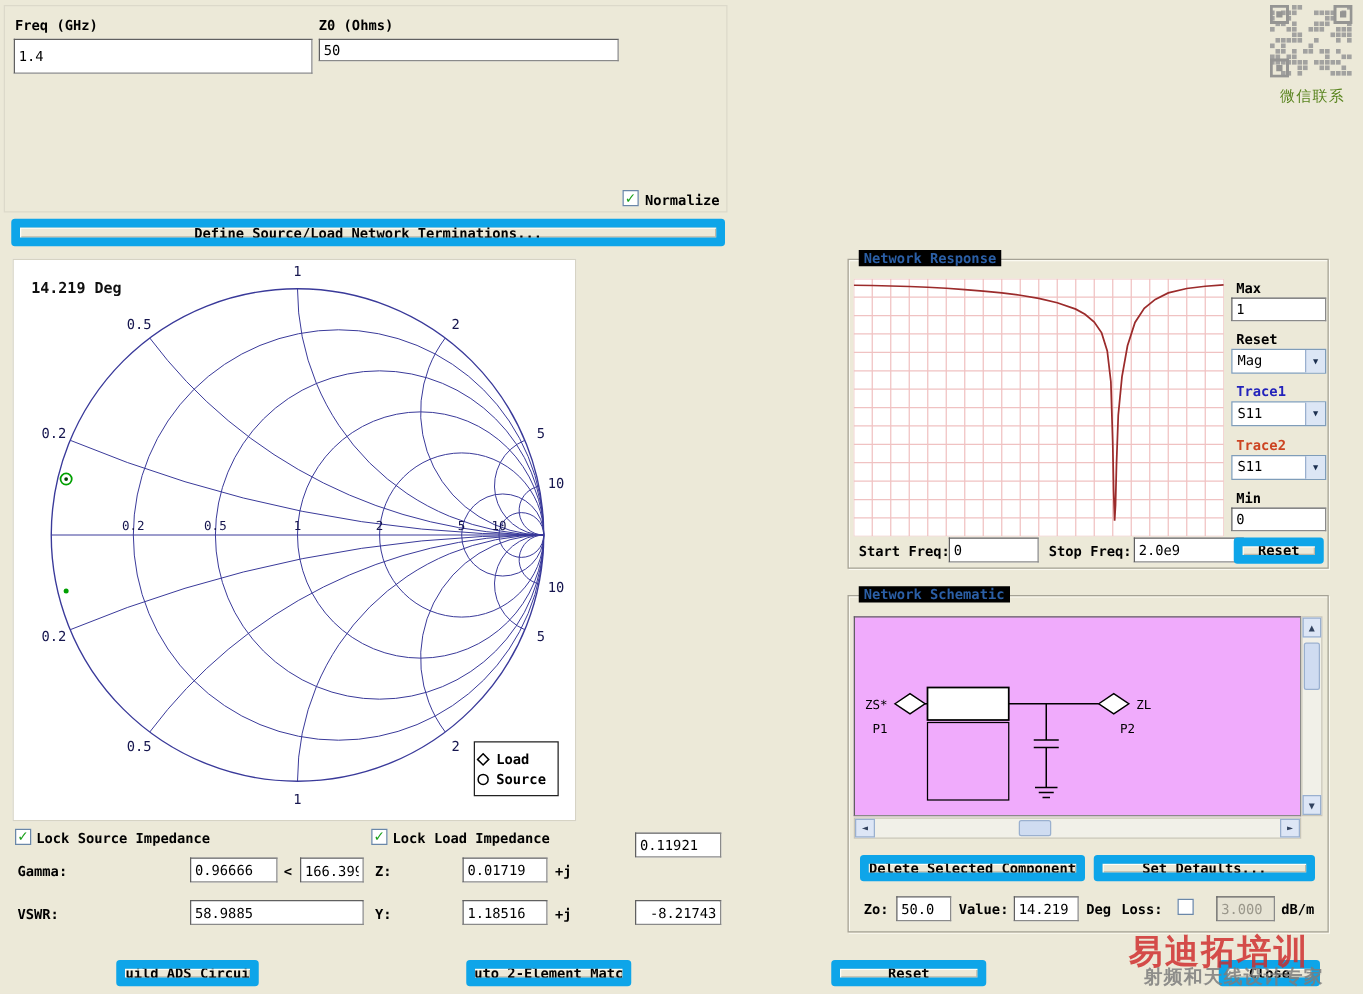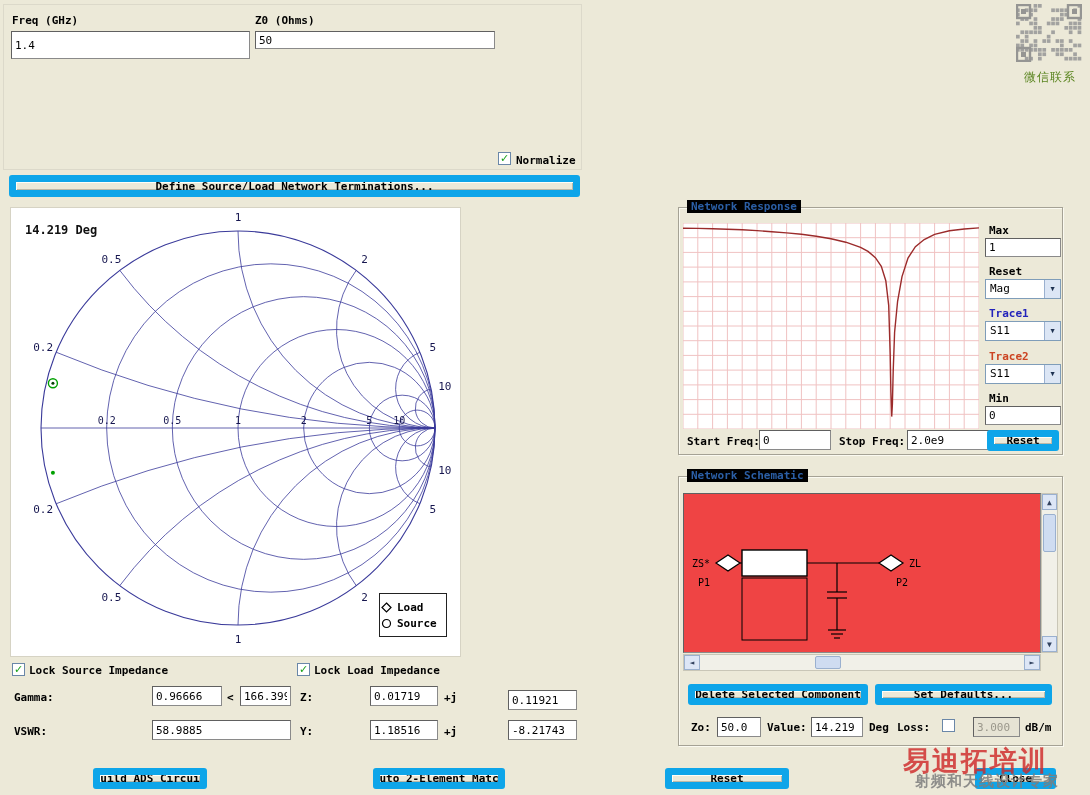--- a/index.html
+++ b/index.html
@@ -26,21 +26,21 @@
          font:11px "DejaVu Sans Mono",monospace;}
   .combo .txt{flex:1;padding:2px 0 0 4px;}
   .combo .arrow{width:16px;background:#dce6f5;border-left:1px solid #9ab0cf;display:flex;
                 align-items:center;justify-content:center;font-size:7px;color:#1c3050;}
   .plotbox{position:absolute;background:#fff;}
   #smith-wrap{position:absolute;left:10px;top:207px;width:451px;height:450px;background:#fff;
               border:1px solid #d6d3c4;}
   #smith-legend{position:absolute;left:368px;top:385px;width:68px;height:44px;background:#fff;
                 border:1px solid #222;padding:5px 0 0 1px;font:bold 11px "DejaVu Sans Mono",monospace;}
   .lrow{display:flex;align-items:center;gap:5px;height:16px;}
-  #schem-box{position:absolute;left:4px;top:16px;width:358px;height:160px;background:#ef4444;
+  #schem-box{position:absolute;left:4px;top:16px;width:358px;height:160px;background:#f0abfc;
              border:1px solid #8a8a8a;border-top-color:#606060;border-left-color:#606060;}
   .schtext{font:10px "DejaVu Sans Mono",monospace;fill:#000;}
   .sbv,.sbh{position:absolute;background:#f1f0e8;border:1px solid #c9c6b7;display:flex;}
   .sbv{flex-direction:column;width:17px;}
   .sbh{flex-direction:row;height:17px;}
   .sb-btn{background:#dde6f6;border:1px solid #9ab0cf;font-size:8px;color:#32425f;
           display:flex;align-items:center;justify-content:center;}
   .sbv .sb-btn{height:16px;width:100%;}
   .sbh .sb-btn{width:16px;height:100%;}
   .sb-track{position:relative;flex:1;}
@@ -141,29 +141,29 @@
   <div class="label" style="left:314px;top:664px">Lock Load Impedance</div>
 
   <div class="label" style="left:14px;top:691px">Gamma:</div>
   <input class="field" style="left: 152px; top: 686px; width: 70px; height: 20px;" value="0.96666">
   <div class="label" style="left:227px;top:691px">&lt;</div>
   <input class="field" style="left: 240px; top: 686px; width: 51px; height: 20px;" value="166.399">
 
   <div class="label" style="left:300px;top:691px">Z:</div>
   <input class="field" style="left: 370px; top: 686px; width: 68px; height: 20px;" value="0.01719">
   <div class="label" style="left:444px;top:691px">+j</div>
-  <input class="field" style="left: 508px; top: 690px; width: 69px; height: 20px;" value="0.11921">
+  <input class="field" style="left: 508px; top: 666px; width: 69px; height: 20px;" value="0.11921">
 
   <div class="label" style="left:14px;top:725px">VSWR:</div>
   <input class="field" style="left: 152px; top: 720px; width: 139px; height: 20px;" value="58.9885">
 
   <div class="label" style="left:300px;top:725px">Y:</div>
   <input class="field" style="left: 370px; top: 720px; width: 68px; height: 20px;" value="1.18516">
   <div class="label" style="left:444px;top:725px">+j</div>
-  <input class="field" style="left: 508px; top: 720px; width: 69px; height: 20px;" value="-8.21743">
+  <input class="field" style="left: 508px; top: 720px; width: 69px; height: 20px; text-align: right;" value="-8.21743">
 
   <div class="btn" style="left:93px;top:768px;width:114px;height:21px">Build ADS Circuit</div>
   <div class="btn" style="left:373px;top:768px;width:132px;height:21px">Auto 2-Element Match</div>
   <div class="btn" style="left:665px;top:768px;width:124px;height:21px">Reset</div>
   <div class="btn" style="left:975px;top:768px;width:81px;height:21px">Close</div>
 
   <div class="groupbox" style="left:678px;top:207px;width:385px;height:248px">
     <div class="grouptitle">Network Response</div>
     <div class="plotbox" style="left:4px;top:15px;width:296px;height:206px">
       <svg id="resp-svg" width="296" height="206" style="display:block">

